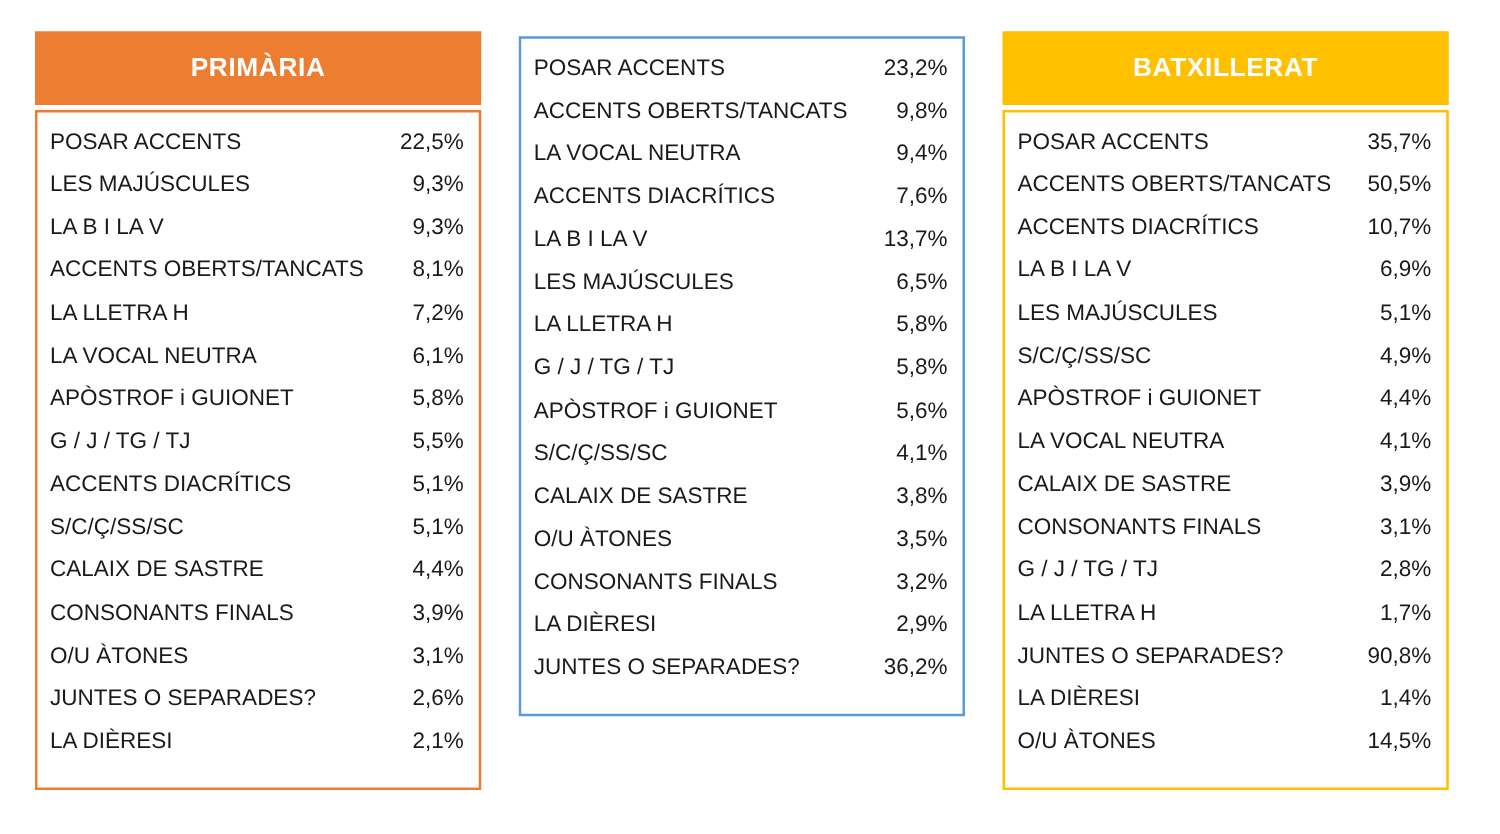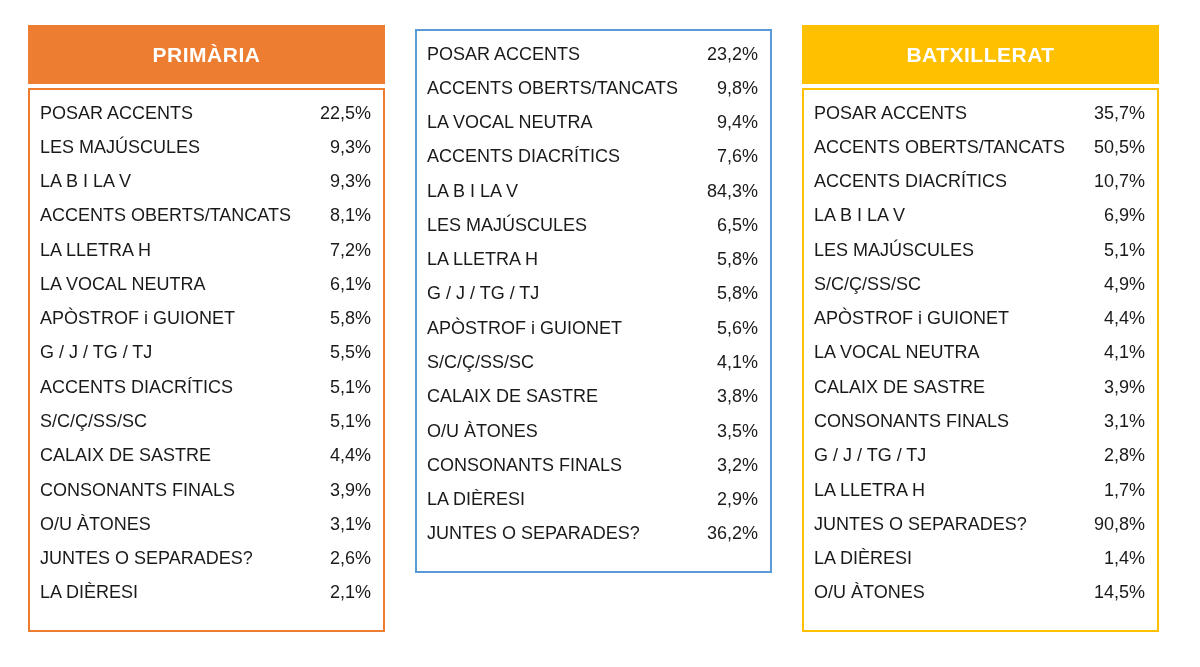--- a/index.html
+++ b/index.html
@@ -169,21 +169,21 @@
     <span class="row-value">9,4%</span>
   </div>
 
   <div class="row">
     <span class="row-label">ACCENTS DIACRÍTICS</span>
     <span class="row-value">7,6%</span>
   </div>
 
   <div class="row">
     <span class="row-label">LA B I LA V</span>
-    <span class="row-value">84,3%</span>
+    <span class="row-value">13,7%</span>
   </div>
 
   <div class="row">
     <span class="row-label">LES MAJÚSCULES</span>
     <span class="row-value">6,5%</span>
   </div>
 
   <div class="row">
     <span class="row-label">LA LLETRA H</span>
     <span class="row-value">5,8%</span>

